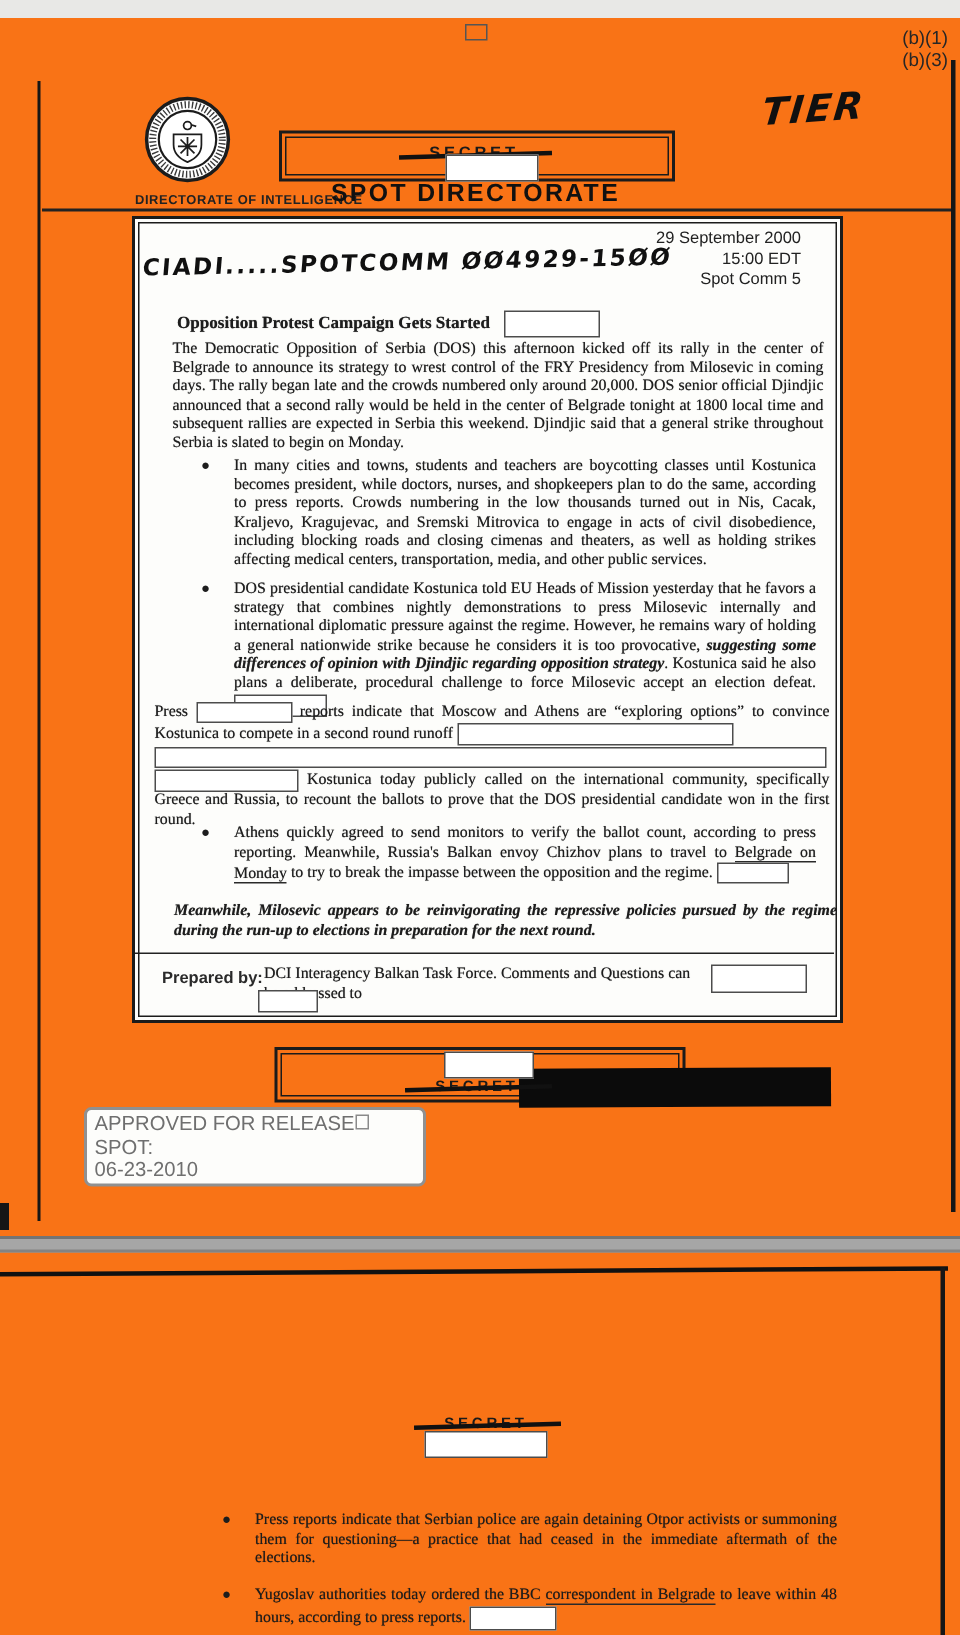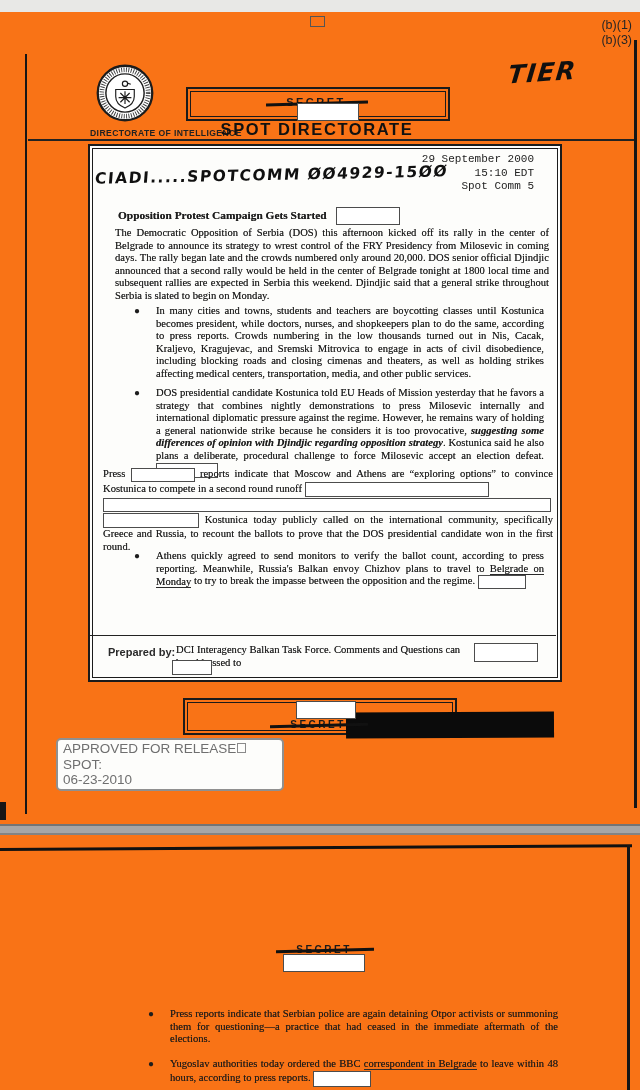--- a/index.html
+++ b/index.html
@@ -3,21 +3,21 @@
 <meta charset="utf-8">
 <style>
   html,body{margin:0;padding:0;background:#e8e8e6;}
   #canvas{
     position:relative;width:640px;height:1090px;margin:12px auto;
     background:#f97316;overflow:hidden;
     font-family:"Liberation Serif","DejaVu Serif",serif;
     color:#1d1d1d;
   }
   .abs{position:absolute;}
-  .serif{font-family:Liberation Mono, monospace;}
+  .serif{font-family:Liberation Sans, sans-serif;}
   .sans{font-family:"Liberation Sans","DejaVu Sans",sans-serif;}
 
   
   .line-v{background:#161616;}
   .line-h{background:#222;}
 
   
   .dblbox{border:2px solid #1b1b1b;background:transparent;}
   .dblbox::after{content:'';position:absolute;inset:2px;border:1px solid #1b1b1b;pointer-events:none;}
 
@@ -92,21 +92,21 @@
   <div class="abs rx-abs" style="left:297px;top:91px;width:60px;height:16px;z-index:3;"></div>
 
   <div class="abs sans" style="left:186px;top:108px;width:262px;text-align:center;font-size:16.5px;font-weight:bold;letter-spacing:1.6px;color:#111;">SPOT DIRECTORATE</div>
 
   <div class="abs line-h" style="left:28px;top:127px;width:606px;height:2px;"></div>
 
   <div class="abs dblbox" style="left:88px;top:132px;width:470px;height:534px;background:#fdfdfb;">
 
     <div class="abs serif" style="right:26px;top:7px;text-align:right;font-size:11px;line-height:13.5px;color:#222;">
       <div>29 September 2000</div>
-      <div>15:10 EDT</div>
+      <div>15:00 EDT</div>
       <div>Spot Comm 5</div>
     </div>
 
     <div class="abs handwrite" style="left:5px;top:20px;font-size:15.5px;">CIADI.....SPOTCOMM ØØ4929-15ØØ</div>
 
     <div class="abs" style="left:28px;top:61px;font-size:11.4px;font-weight:bold;text-shadow:0 0 .5px rgba(0,0,0,.7);">
       <span>Opposition Protest Campaign Gets Started</span>
       <span class="rx" style="width:62px;height:16px;margin-left:7px;"></span>
     </div>
 
@@ -136,20 +136,21 @@
     </div>
 
     <div class="abs bullet-row" style="left:40px;top:404px;width:414px;">
       <div class="bullet-glyph">●</div>
       <div class="bodytext" style="flex:1;">
         <span>Athens quickly agreed to send monitors to verify the ballot count, according to press reporting.  Meanwhile, Russia's Balkan envoy Chizhov plans to travel to </span><span class="u">Belgrade on Monday</span><span> to try to break the impasse between the opposition and the regime.</span>
         <span class="rx" style="width:46px;height:12px;"></span>
       </div>
     </div>
 
+    <div class="abs bodytext emph" style="left:26px;top:456px;width:442px;">Meanwhile, Milosevic appears to be reinvigorating the repressive policies pursued by the regime during the run-up to elections in preparation for the next round.</div>
 
     <div class="abs line-h" style="left:0;top:489px;width:466px;height:1px;"></div>
 
     <div class="abs sans" style="left:18px;top:500px;font-size:11px;font-weight:bold;color:#2a2a2a;">Prepared by:</div>
     <div class="abs bodytext" style="left:86px;top:498px;width:292px;text-align:left;">DCI Interagency Balkan Task Force.  Comments and Questions can be addressed to</div>
     <div class="abs rx-abs" style="left:384px;top:497px;width:62px;height:17px;"></div>
     <div class="abs rx-abs" style="left:82px;top:514px;width:38px;height:13px;"></div>
   </div>
 
   <div class="abs dblbox" style="left:183px;top:686px;width:270px;height:33px;"></div>

